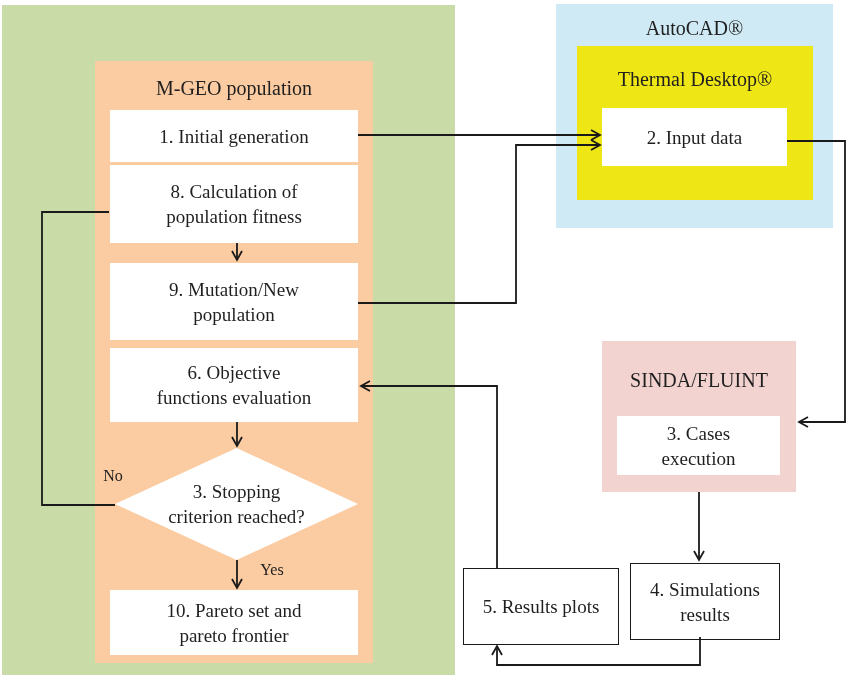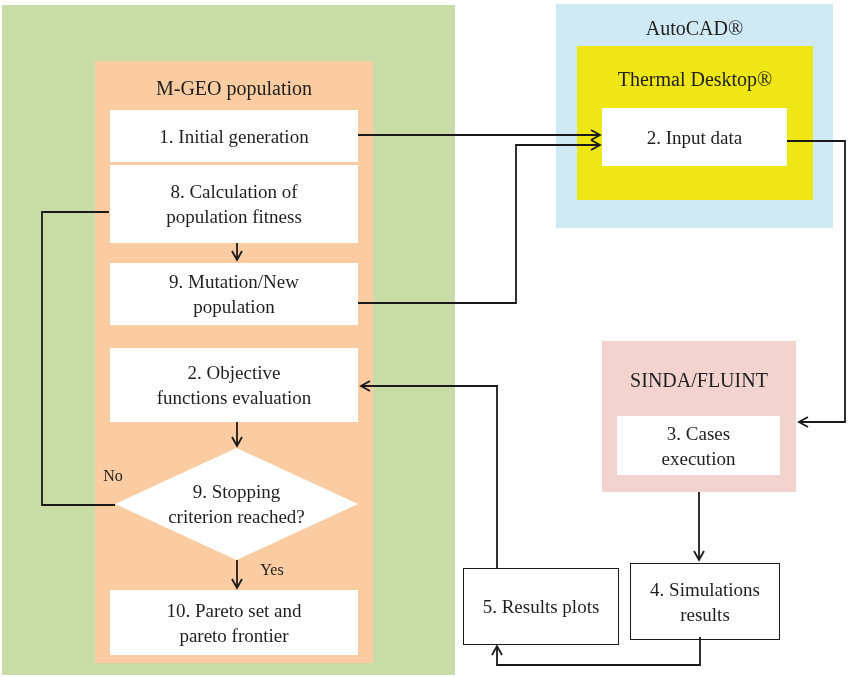--- a/index.html
+++ b/index.html
@@ -42,32 +42,32 @@
   <div class="title" style="left:556px;top:17px;width:277px;">AutoCAD®</div>
   <div class="title" style="left:602px;top:369px;width:194px;">SINDA/FLUINT</div>
 
   <div class="node" style="left:110px;top:110px;width:248px;height:52px;">1. Initial generation</div>
 
   <div class="node" style="left:110px;top:165px;width:248px;height:78px;">
     <span class="ln">8. Calculation of</span>
     <span class="ln">population fitness</span>
   </div>
 
-  <div class="node" style="left:110px;top:263px;width:248px;height:62px;">
+  <div class="node" style="left:110px;top:263px;width:248px;height:77px;">
     <span class="ln">9. Mutation/New</span>
     <span class="ln">population</span>
   </div>
 
   <div class="node" style="left:110px;top:348px;width:248px;height:74px;">
-    <span class="ln">2. Objective</span>
+    <span class="ln">6. Objective</span>
     <span class="ln">functions evaluation</span>
   </div>
 
   <div class="node diamond" style="left:115px;top:448px;width:243px;height:112px;">
-    <span class="ln">9. Stopping</span>
+    <span class="ln">3. Stopping</span>
     <span class="ln">criterion reached?</span>
   </div>
 
   <div class="node" style="left:110px;top:590px;width:248px;height:65px;">
     <span class="ln">10. Pareto set and</span>
     <span class="ln">pareto frontier</span>
   </div>
 
   <div class="node" style="left:602px;top:108px;width:185px;height:58px;">2. Input data</div>
 

